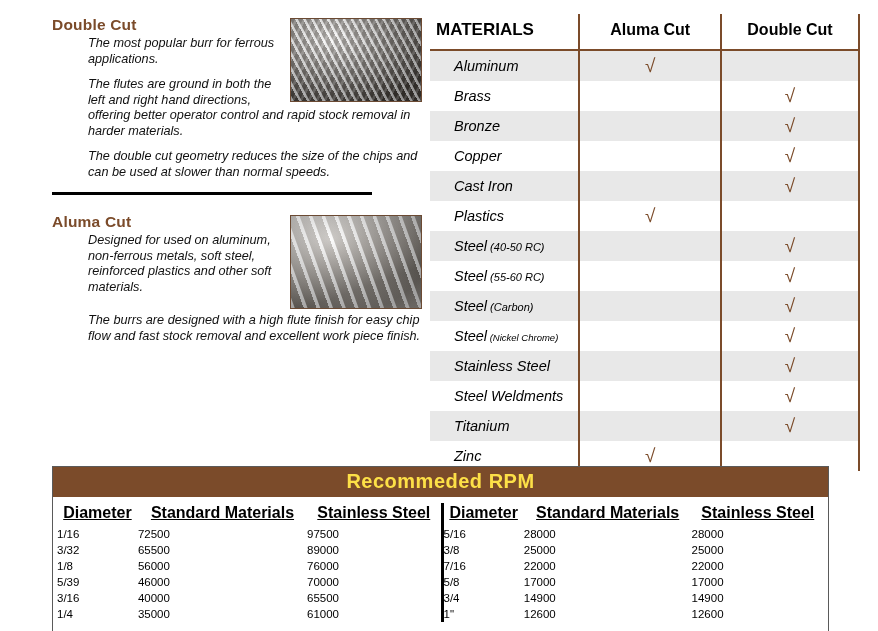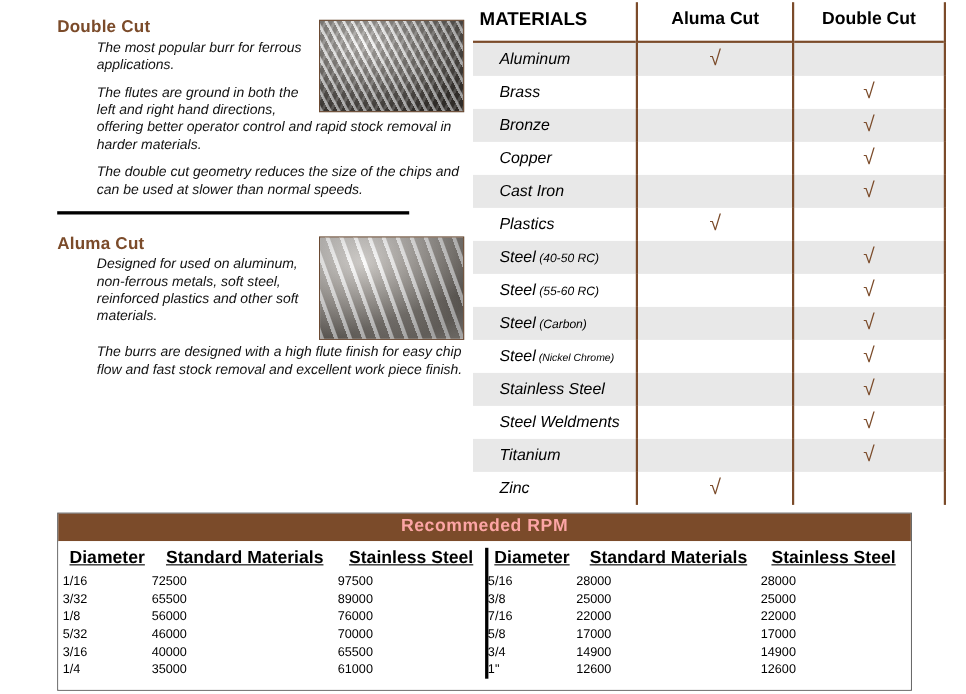--- a/index.html
+++ b/index.html
@@ -79,21 +79,21 @@
   }
   .gap-after {
     clear: both;
     height: 0;
   }
 
   
   #materials-table {
     position: absolute;
     left: 430px;
-    top: 2px;
+    top: 14px;
     width: 430px;
     border-collapse: collapse;
     font-size: 14.5px;
   }
   #materials-table th {
     font-weight: bold;
     font-size: 16px;
     text-align: center;
     padding: 6px 4px 9px 4px;
     vertical-align: middle;
@@ -142,24 +142,24 @@
   
   #rpm-block {
     position: absolute;
     left: 52px;
     top: 466px;
     width: 775px;
     border: 1px solid #5a5a5a;
   }
   #rpm-title {
     background: #7B4B2A;
-    color: #fca5a5;
+    color: #fde047;
     text-align: center;
     font-weight: bold;
-    font-size: 16px;
+    font-size: 20px;
     padding: 3px 0 4px 0;
     letter-spacing: 0.5px;
   }
   #rpm-body {
     display: flex;
     background: #fff;
     padding: 6px 4px 10px 4px;
   }
   .rpm-half {
     width: 50%;
@@ -324,21 +324,21 @@
               <td>3/32</td>
               <td>65500</td>
               <td>89000</td>
             </tr>
             <tr>
               <td>1/8</td>
               <td>56000</td>
               <td>76000</td>
             </tr>
             <tr>
-              <td>5/32</td>
+              <td>5/39</td>
               <td>46000</td>
               <td>70000</td>
             </tr>
             <tr>
               <td>3/16</td>
               <td>40000</td>
               <td>65500</td>
             </tr>
             <tr>
               <td>1/4</td>

